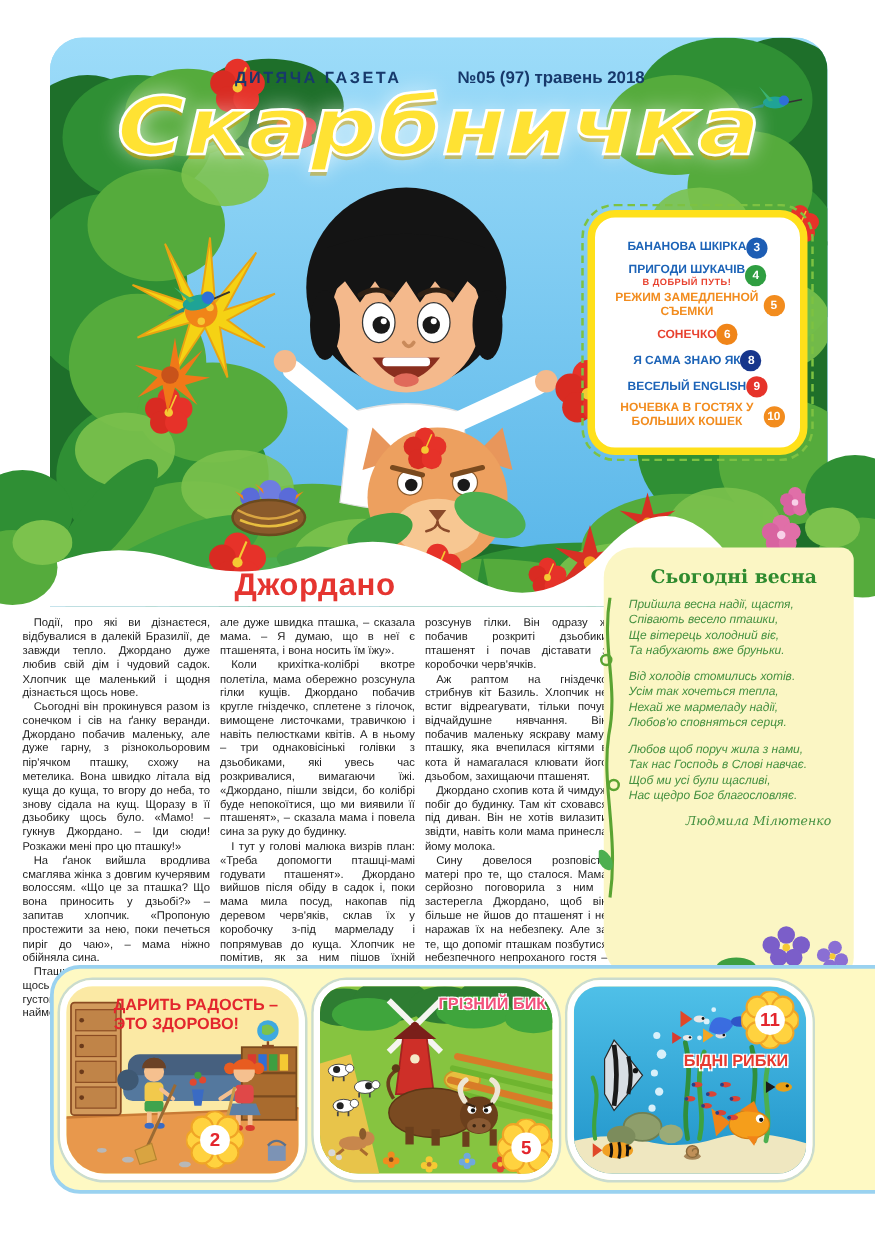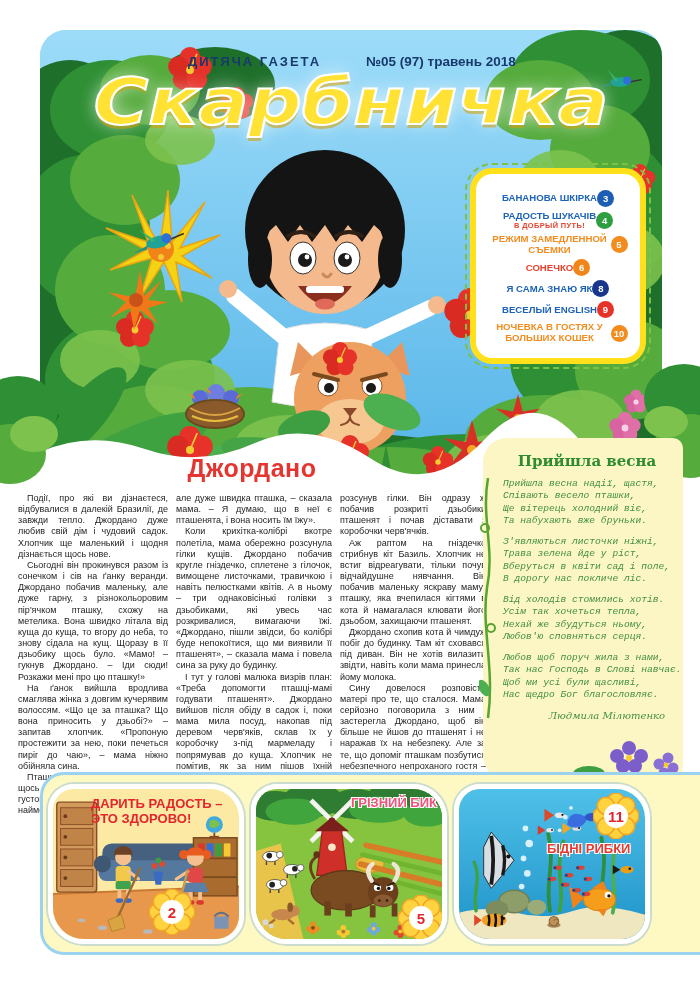--- a/index.html
+++ b/index.html
@@ -34,21 +34,21 @@
   .col{font-size:9px;line-height:1.24;color:#1d1d1d;text-align:justify;}
   .col.c1{width:152px;}.col.c2{width:158px;}.col.c3{width:148px;}
   .col p{margin:0;text-indent:9px;overflow-wrap:break-word;}
   .col p.cont{text-indent:0;}
 
   
   .poem{position:absolute;left:483px;top:438px;width:200px;height:346px;background:#fbf6c4;z-index:6;
         border-radius:24px 10px 18px 30px;box-sizing:border-box;padding:14px 12px 0 20px;}
   .poem h2{margin:0 0 8px;text-align:center;font-family:"DejaVu Serif",serif;font-size:15px;color:#2f8b2f;}
   .stanza{margin:0 0 8px;}
-  .pline{font-family:Liberation Mono, monospace;font-style:italic;font-size:9.6px;line-height:1.3;color:#449040;white-space:nowrap;}
+  .pline{font-family:Liberation Sans, sans-serif;font-style:italic;font-size:9.6px;line-height:1.3;color:#449040;white-space:nowrap;}
   .author{margin-top:4px;text-align:right;font-family:"DejaVu Serif",serif;font-style:italic;font-size:10px;color:#449040;padding-right:6px;}
   .poem-vine{position:absolute;left:-4px;top:40px;}
   .poem-violets{position:absolute;left:86px;top:300px;}
 
   
   .band{position:absolute;left:40px;top:772px;width:683px;height:183px;background:#fef9c3;border:3px solid #9ad2f0;
         border-radius:24px;box-sizing:border-box;z-index:6;}
   .panel{position:absolute;top:9px;width:196px;height:160px;border:5px solid #fff;box-sizing:border-box;
          border-radius:26px 34px 28px 36px;overflow:hidden;box-shadow:0 0 0 2px rgba(140,185,220,.45);}
   .panel svg{display:block;}
@@ -267,21 +267,21 @@
     <div class="issue">№05 (97) травень 2018</div>
     <div class="masthead">Скарбничка</div>
 
     <div class="toc">
       <div class="toc-item">
         <span class="toc-text toc-label" style="color: rgb(28, 99, 183);">БАНАНОВА ШКІРКА</span>
         <span class="toc-badge" style="background: rgb(29, 93, 180);">3</span>
       </div>
       <div class="toc-item">
         <span class="toc-text">
-          <span class="toc-label" style="color: rgb(28, 99, 183);">РАДОСТЬ ШУКАЧІВ</span>
+          <span class="toc-label" style="color: rgb(28, 99, 183);">ПРИГОДИ ШУКАЧІВ</span>
           <span class="toc-sub" style="color: rgb(232, 65, 46);">В ДОБРЫЙ ПУТЬ!</span>
         </span>
         <span class="toc-badge" style="background: rgb(47, 158, 65);">4</span>
       </div>
       <div class="toc-item">
         <span class="toc-text toc-label" style="color: rgb(242, 140, 30);">РЕЖИМ ЗАМЕДЛЕННОЙ СЪЕМКИ</span>
         <span class="toc-badge" style="background: rgb(242, 140, 30);">5</span>
       </div>
       <div class="toc-item">
         <span class="toc-text toc-label" style="color: rgb(232, 65, 46);">СОНЕЧКО</span>
@@ -338,37 +338,31 @@
     </div>
   </div>
 
   <div class="poem">
     <svg class="poem-vine" width="18" height="260" viewBox="0 0 18 260">
       <path d="M9,0 C2,40 16,70 8,110 C2,150 16,190 9,240" stroke="#5aa332" stroke-width="2.5" fill="none"></path>
       <circle cx="6" cy="50" r="4" fill="none" stroke="#5aa332" stroke-width="2"></circle>
       <circle cx="12" cy="150" r="4" fill="none" stroke="#5aa332" stroke-width="2"></circle>
       <ellipse cx="5" cy="210" rx="5" ry="9" fill="#4caf50" transform="rotate(-30 5 210)"></ellipse>
     </svg>
-    <h2>Прийшла весна</h2>
+    <h2>Сьогодні весна</h2>
     <div class="stanza">
       <div class="pline">Прийшла весна надії, щастя,</div>
       <div class="pline">Співають весело пташки,</div>
       <div class="pline">Ще вітерець холодний віє,</div>
       <div class="pline">Та набухають вже бруньки.</div>
     </div>
     <div class="stanza">
-      <div class="pline">З'являються листочки ніжні,</div>
-      <div class="pline">Трава зелена йде у ріст,</div>
-      <div class="pline">Вберуться в квіти сад і поле,</div>
-      <div class="pline">В дорогу нас покличе ліс.</div>
-    </div>
-    <div class="stanza">
       <div class="pline">Від холодів стомились хотів.</div>
       <div class="pline">Усім так хочеться тепла,</div>
-      <div class="pline">Нехай же збудуться ньому,</div>
+      <div class="pline">Нехай же мармеладу надії,</div>
       <div class="pline">Любов'ю сповняться серця.</div>
     </div>
     <div class="stanza">
       <div class="pline">Любов щоб поруч жила з нами,</div>
       <div class="pline">Так нас Господь в Слові навчає.</div>
       <div class="pline">Щоб ми усі були щасливі,</div>
       <div class="pline">Нас щедро Бог благословляє.</div>
     </div>
     <div class="author">Людмила Мілютенко</div>
     <svg class="poem-violets" width="110" height="46" viewBox="0 0 110 46">

